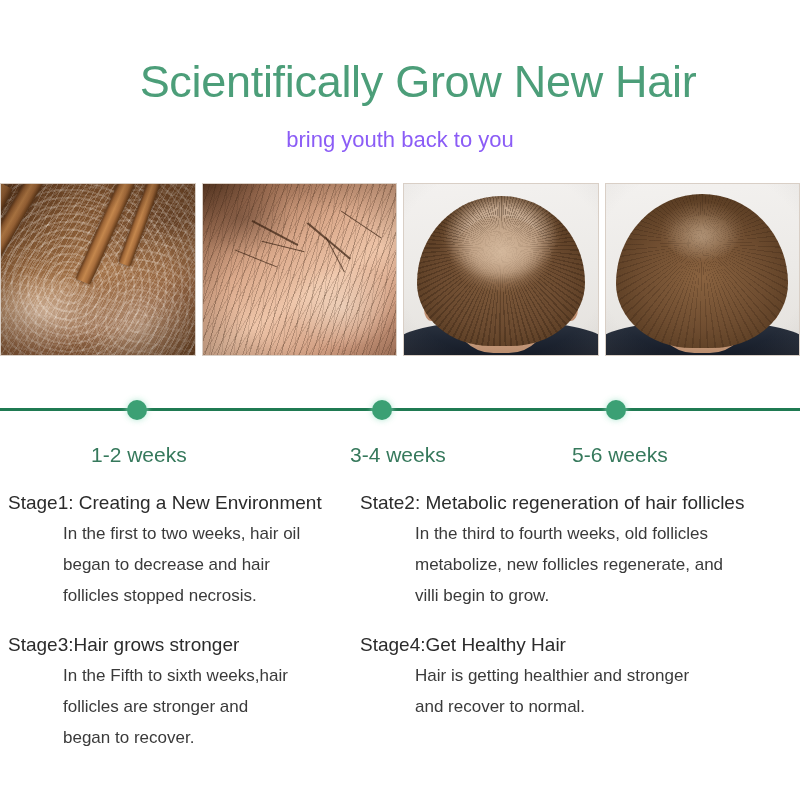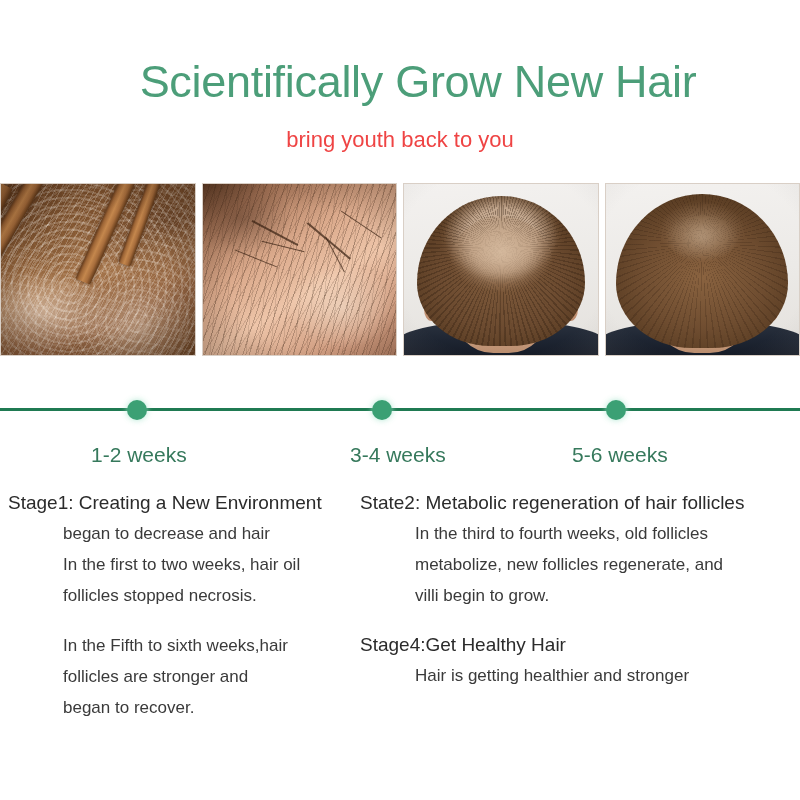--- a/index.html
+++ b/index.html
@@ -36,21 +36,21 @@
 
   .subheadline {
     position: absolute;
     left: 0;
     top: 126px;
     width: 800px;
     text-align: center;
     font-size: 22px;
     line-height: 28px;
     font-weight: 400;
-    color: #ef4444;
+    color: #8b5cf6;
     white-space: nowrap;
   }
 
   
   .photo-strip {
     position: absolute;
     left: 0;
     top: 183px;
     width: 800px;
     height: 173px;
@@ -387,45 +387,47 @@
     <div class="tl-label tl-label-1">1-2 weeks</div>
     <div class="tl-label tl-label-2">3-4 weeks</div>
     <div class="tl-label tl-label-3">5-6 weeks</div>
   </div>
 
   <div class="stages">
 
     <div class="stage stage-1">
       <div class="stage-head">Stage1: Creating a New Environment</div>
       <div class="stage-body">
+        <div>In the first to two weeks, hair oil</div>
         <div>began to decrease and hair</div>
-        <div>In the first to two weeks, hair oil</div>
         <div>follicles stopped necrosis.</div>
       </div>
     </div>
 
     <div class="stage stage-2">
       <div class="stage-head">State2: Metabolic regeneration of hair follicles</div>
       <div class="stage-body">
         <div>In the third to fourth weeks, old follicles</div>
         <div>metabolize, new follicles regenerate, and</div>
         <div>villi begin to grow.</div>
       </div>
     </div>
 
     <div class="stage stage-3">
+      <div class="stage-head">Stage3:Hair grows stronger</div>
       <div class="stage-body">
         <div>In the Fifth to sixth weeks,hair</div>
         <div>follicles are stronger and</div>
         <div>began to recover.</div>
       </div>
     </div>
 
     <div class="stage stage-4">
       <div class="stage-head">Stage4:Get Healthy Hair</div>
       <div class="stage-body">
         <div>Hair is getting healthier and stronger</div>
+        <div>and recover to normal.</div>
       </div>
     </div>
 
   </div>
 
 </div>
 
 </body></html>

